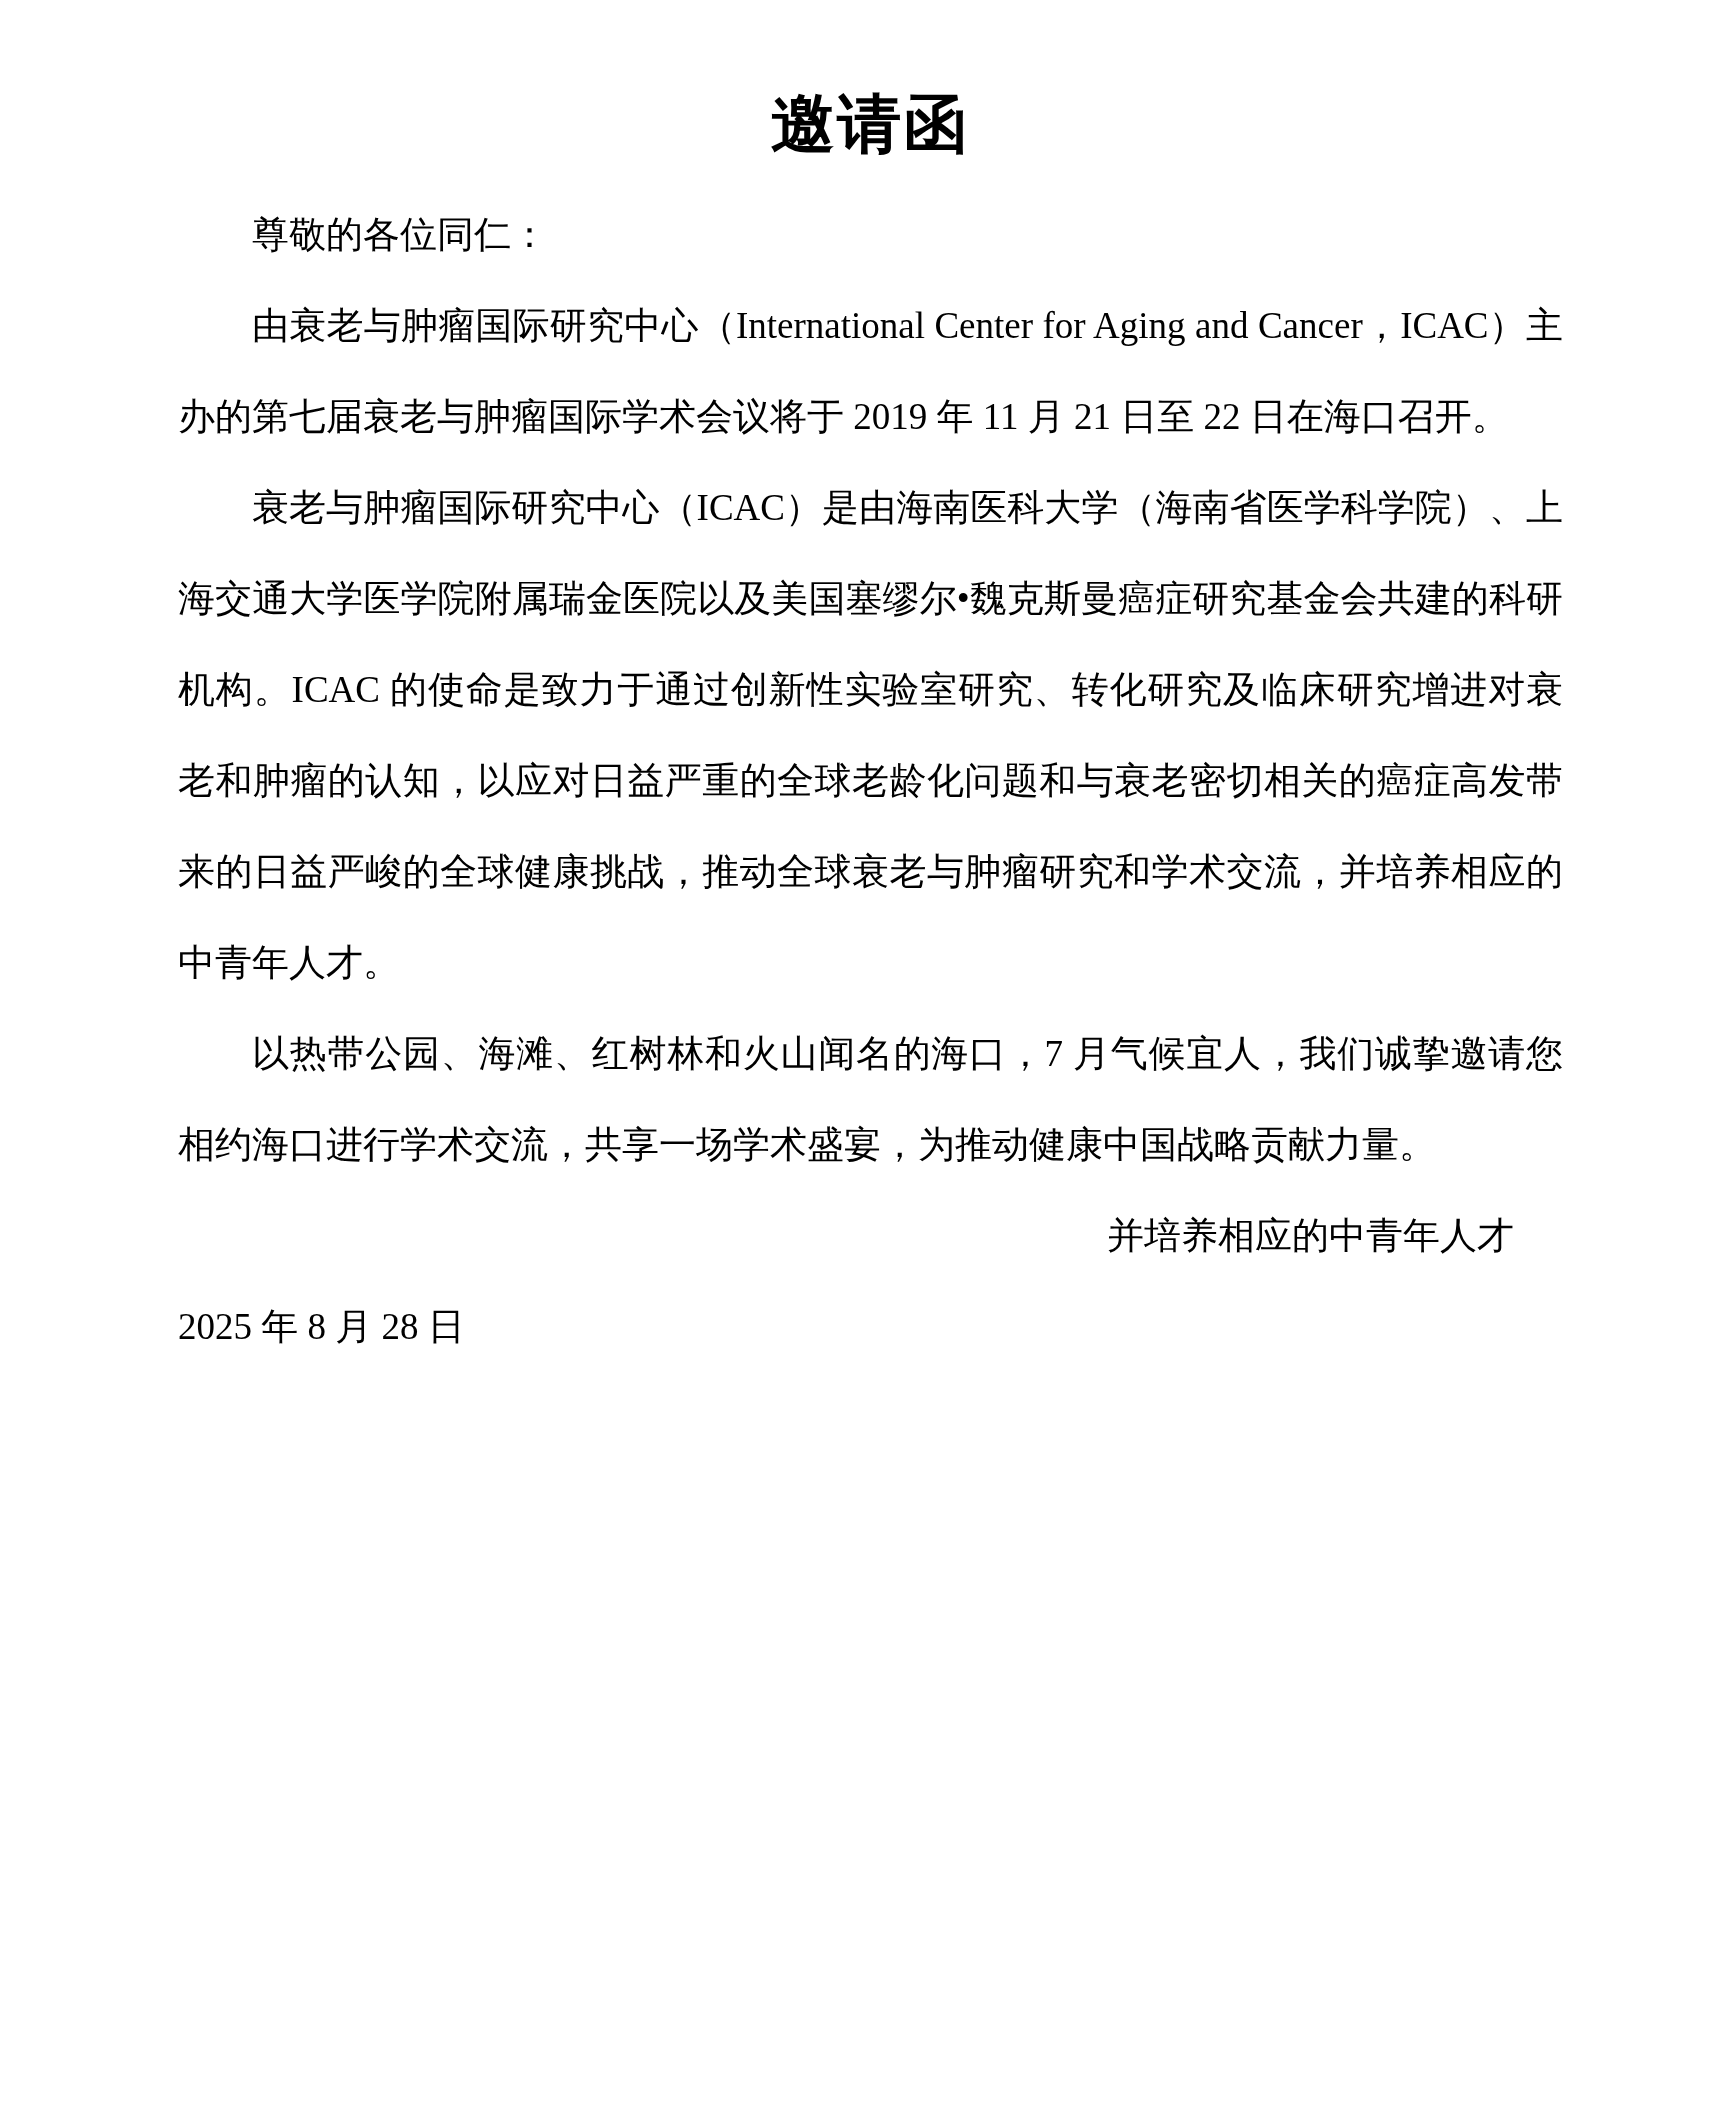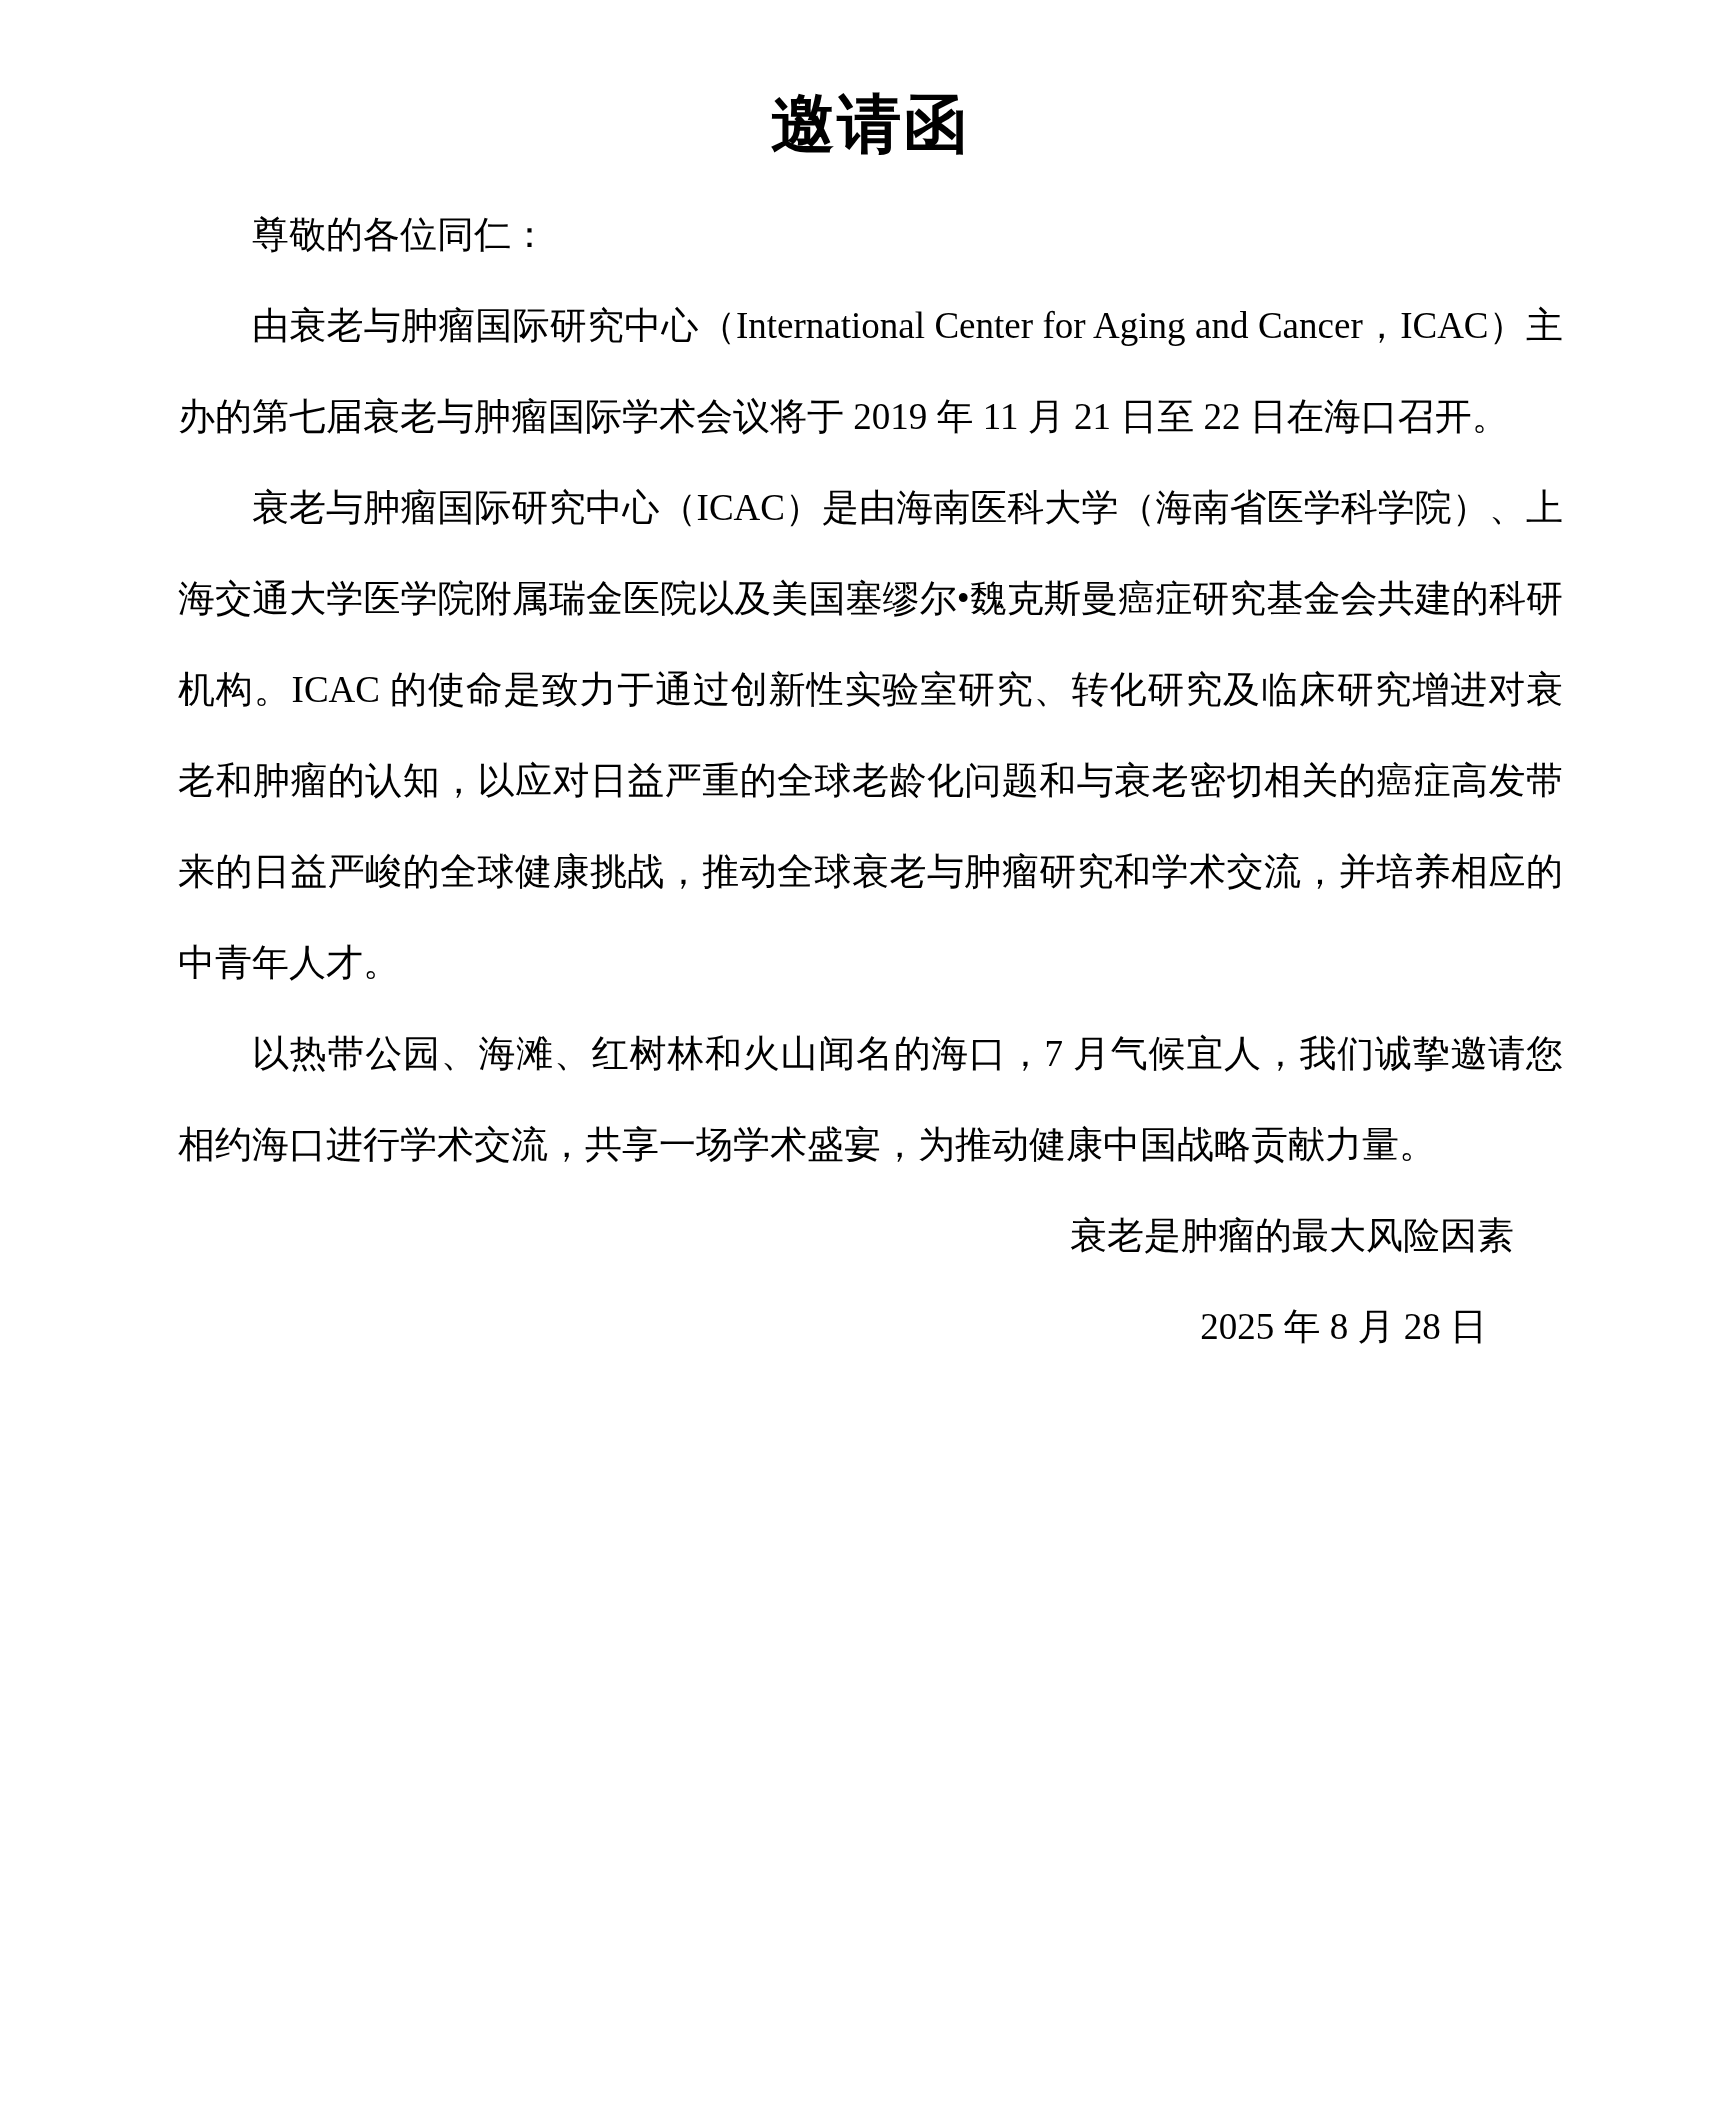--- a/index.html
+++ b/index.html
@@ -37,37 +37,37 @@
     text-indent: 2em;
     text-align: justify;
   }
   .signature {
     margin: 0;
     text-align: right;
     padding-right: 49px;
   }
   .date {
     margin: 0;
-    text-align: right;
+    text-align: left;
     padding-right: 76px;
   }
 </style>
 </head>
 <body>
 
 <div class="doc">
   <h1 class="title">邀请函</h1>
 
   <p class="salutation">尊敬的各位同仁：</p>
 
   <p class="para">由衰老与肿瘤国际研究中心（International Center for Aging and Cancer，ICAC）主办的第七届衰老与肿瘤国际学术会议将于 2019 年 11 月 21 日至 22 日在海口召开。</p>
 
 
 
   <p class="para">衰老与肿瘤国际研究中心（ICAC）是由海南医科大学（海南省医学科学院）、上海交通大学医学院附属瑞金医院以及美国塞缪尔•魏克斯曼癌症研究基金会共建的科研机构。ICAC 的使命是致力于通过创新性实验室研究、转化研究及临床研究增进对衰老和肿瘤的认知，以应对日益严重的全球老龄化问题和与衰老密切相关的癌症高发带来的日益严峻的全球健康挑战，推动全球衰老与肿瘤研究和学术交流，并培养相应的中青年人才。</p>
 
   <p class="para">以热带公园、海滩、红树林和火山闻名的海口，7 月气候宜人，我们诚挚邀请您相约海口进行学术交流，共享一场学术盛宴，为推动健康中国战略贡献力量。</p>
 
-  <p class="signature">衰老是肿瘤的最大风险因素</p>
+  <p class="signature">并培养相应的中青年人才</p>
 
   <p class="date">2025 年 8 月 28 日</p>
 </div>
 
 
 </body></html>

